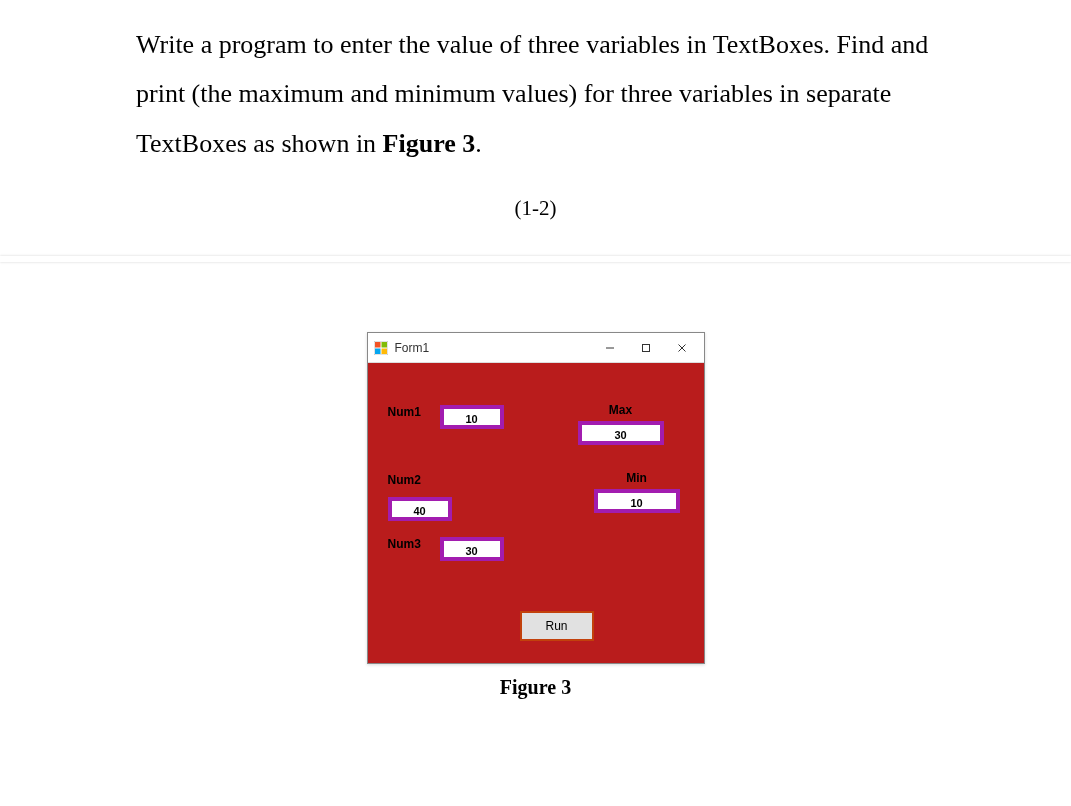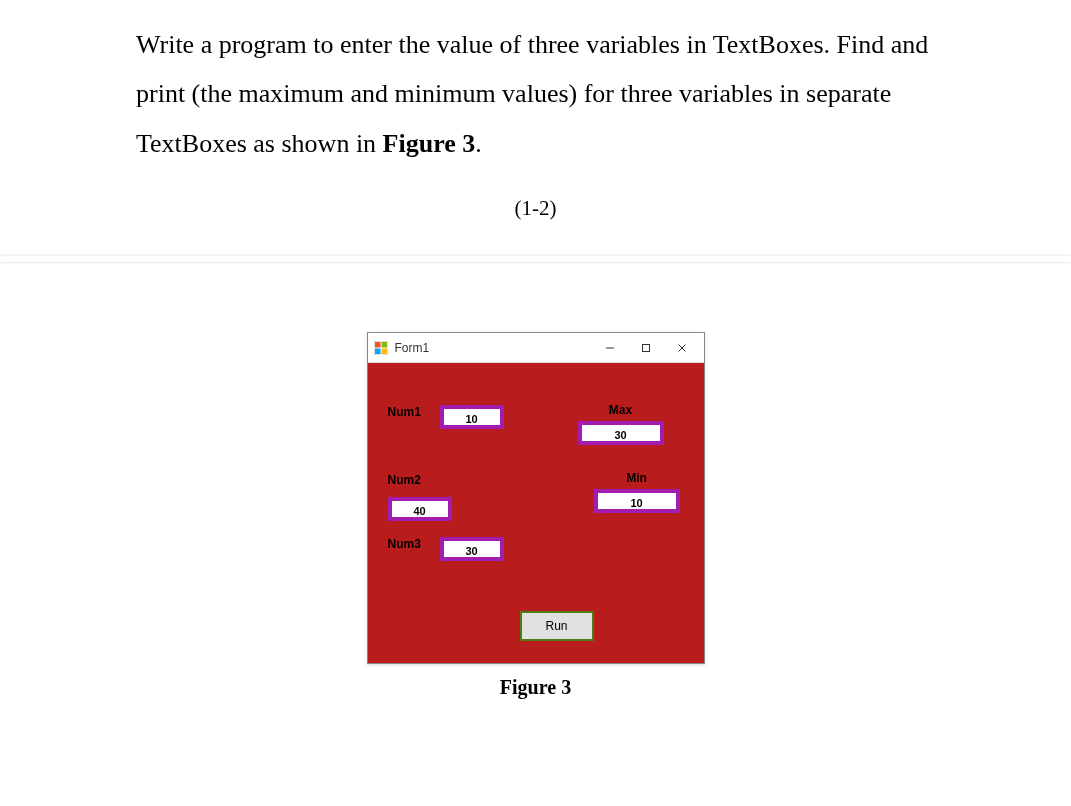--- a/index.html
+++ b/index.html
@@ -120,21 +120,21 @@
   .right-block-max .lbl, .right-block-min .lbl { display: block; margin-bottom: 4px; width: 86px; }
   .right-block-max .txtbox, .right-block-min .txtbox { width: 86px; height: 24px; display: block; }
 
   .run-btn {
     position: absolute;
     left: 152px;
     top: 248px;
     width: 74px;
     height: 30px;
     background: #e1e1e1;
-    border: 2px solid #4d7c0f;
+    border: 2px solid #c2410c;
     font-size: 12px;
     font-family: Tahoma, "Segoe UI", sans-serif;
     text-align: center;
     line-height: 26px;
     color: #000;
   }
 
   .fig-caption {
     text-align: center;
     font-weight: bold;

